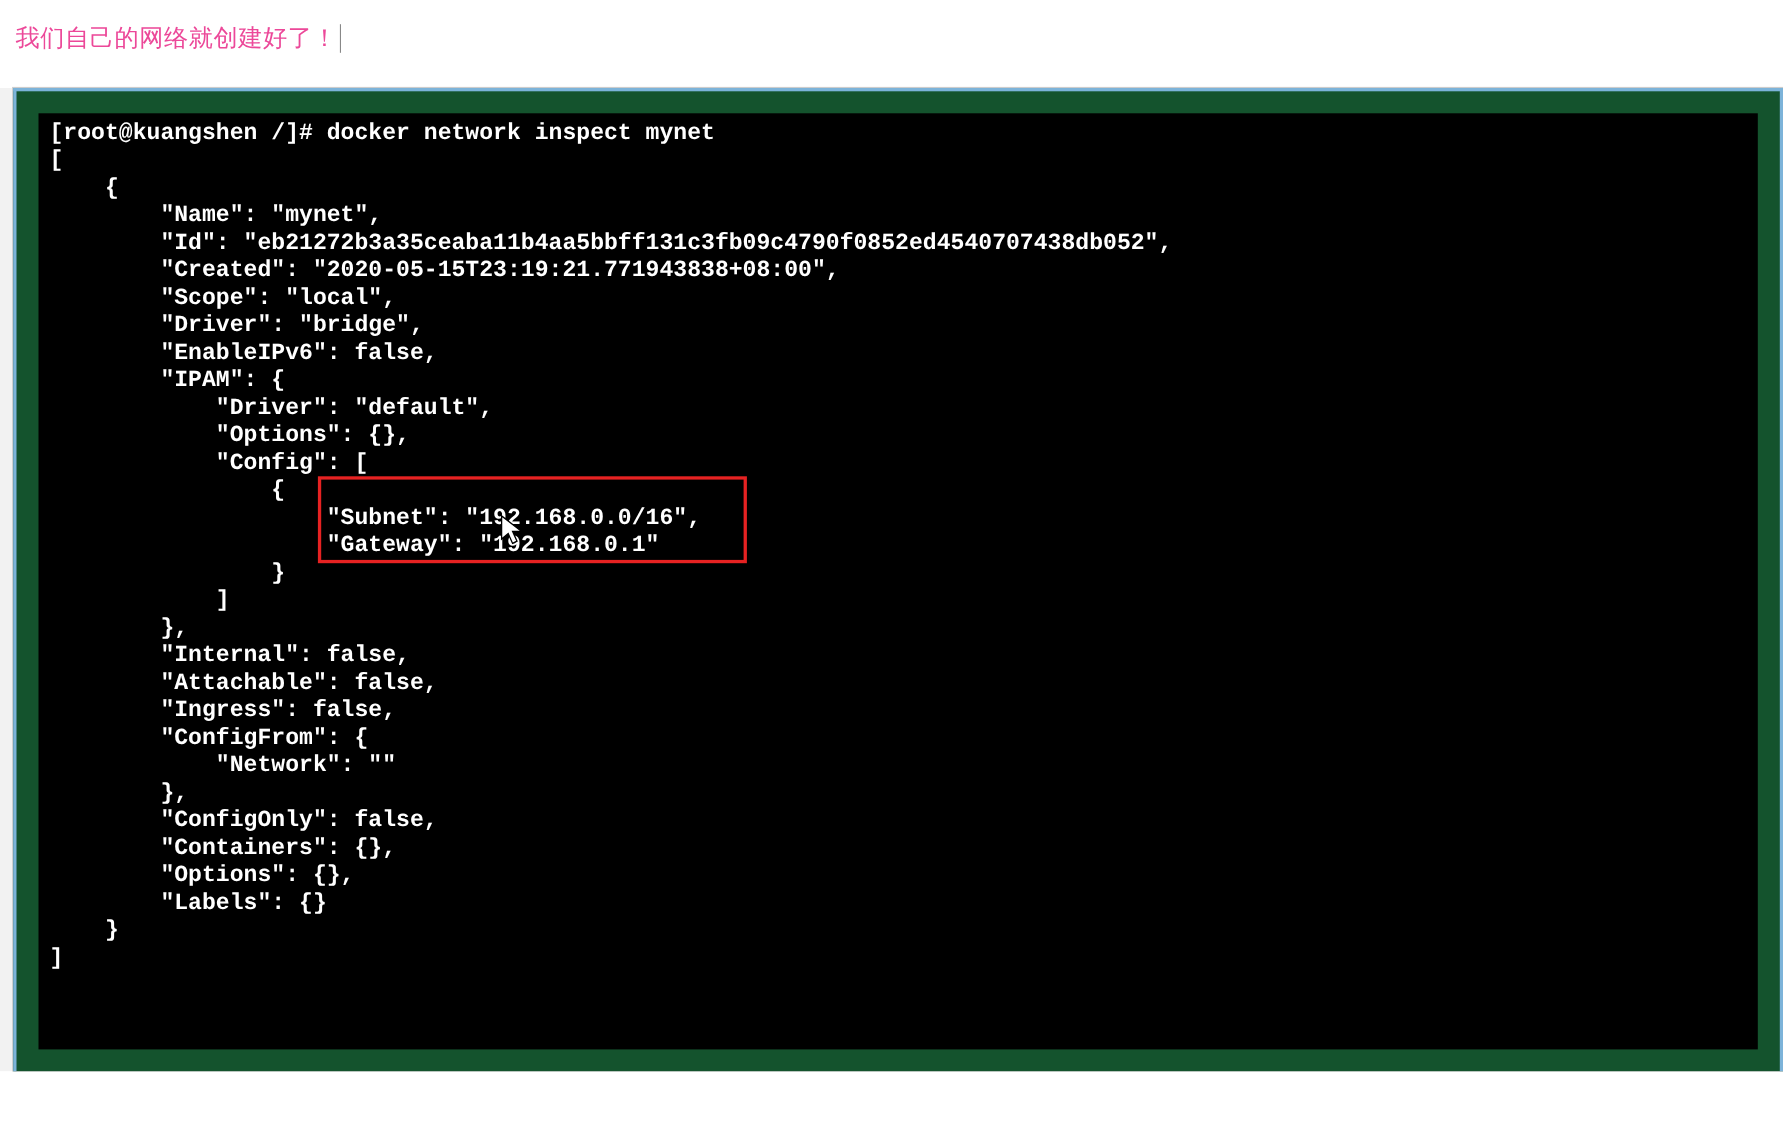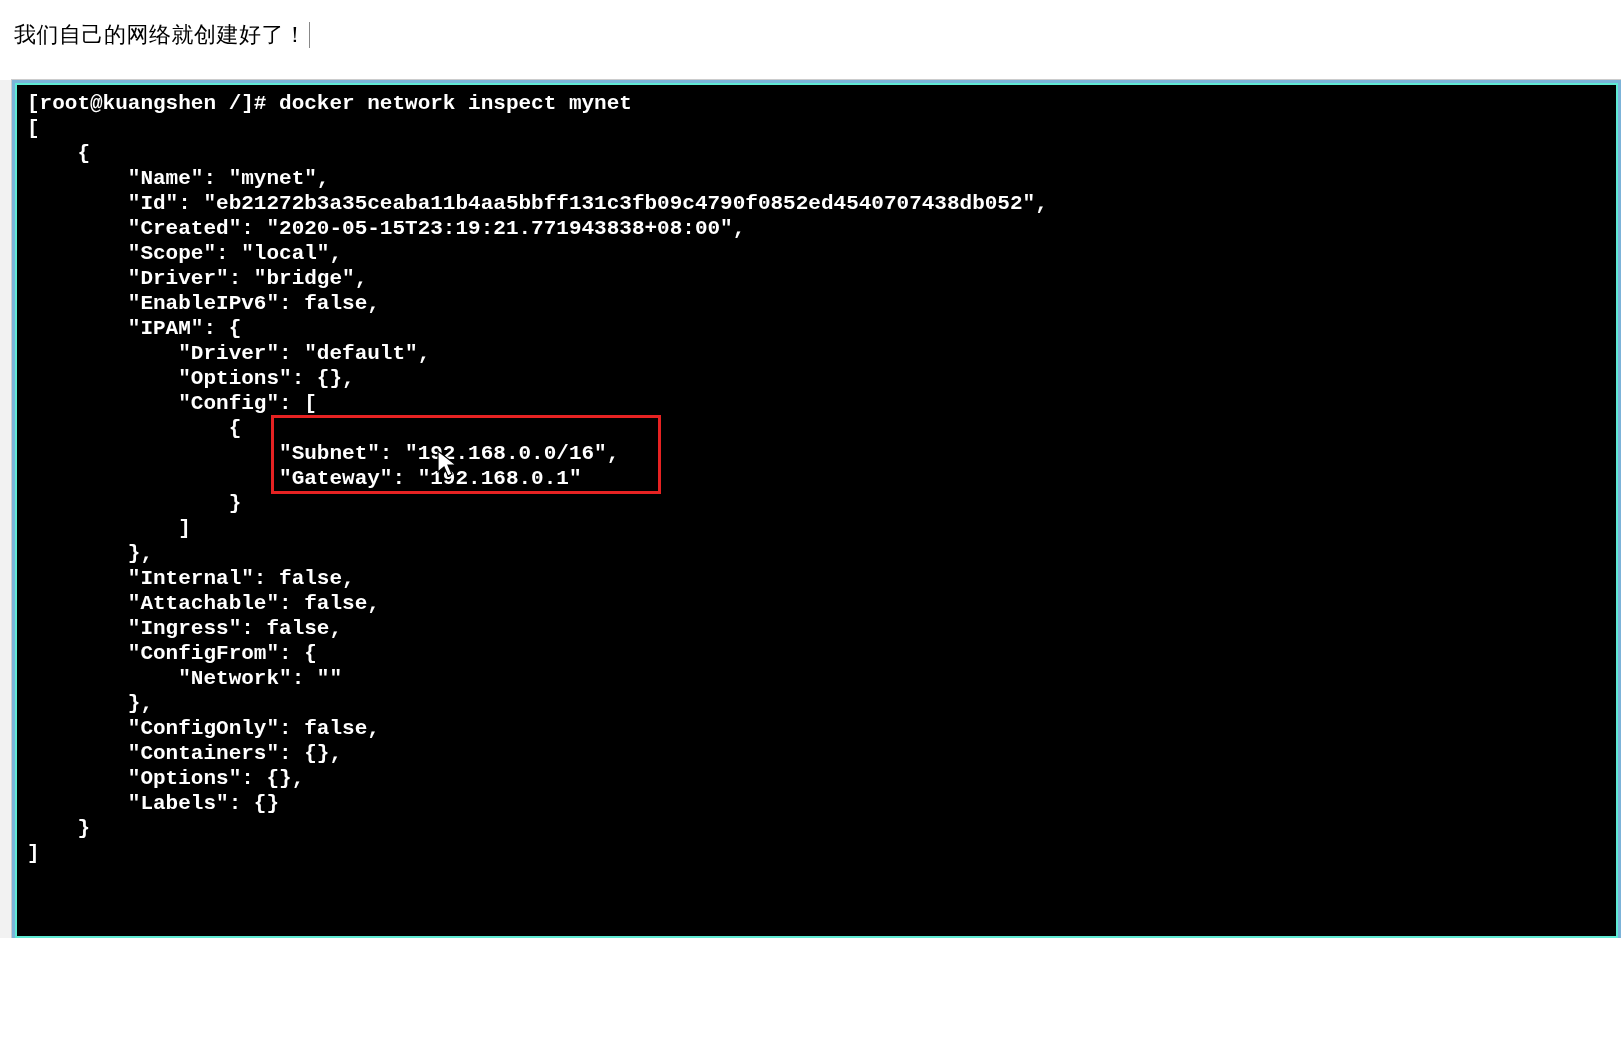--- a/index.html
+++ b/index.html
@@ -5,44 +5,44 @@
     body {
       margin: 0;
       padding: 0;
       font-family: -apple-system, BlinkMacSystemFont, "Segoe UI", sans-serif;
       background: #fff;
       width: 1621px;
     }
     .caption {
       padding: 20px 14px 30px 14px;
       font-size: 22px;
-      color: #000000;
+      color: #ec4899;
       display: flex;
       align-items: center;
     }
     .caption-text {
       letter-spacing: 0.5px;
     }
     .cursor-bar {
       display: inline-block;
       width: 1px;
       height: 26px;
       background: #888;
       margin-left: 2px;
     }
     .term-wrap {
       background: #f2f2f2;
       padding: 0 0 0 12px;
     }
     .term-outer {
-      background: #5eead4;
+      background: #14532d;
       border: 3px solid #7CB3D9;
       border-bottom: none;
       box-shadow: 0 0 0 1px #ccc;
-      padding: 2px;
+      padding: 20px;
     }
     .terminal {
       background: #000;
       color: #fff;
       font-family: "Consolas", "Courier New", monospace;
       font-size: 21px;
       line-height: 25px;
       padding: 6px 10px 20px 10px;
       white-space: pre;
       font-weight: bold;

